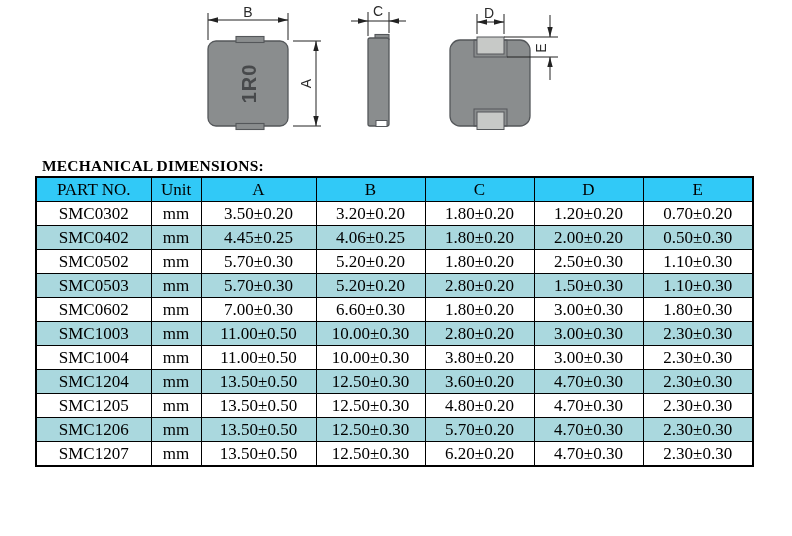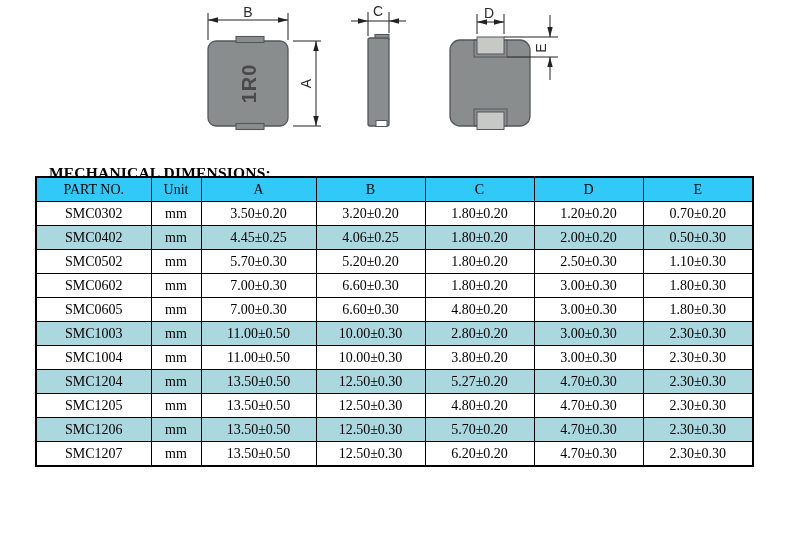--- a/index.html
+++ b/index.html
@@ -12,29 +12,29 @@
   .shape-tab{fill:var(--body-fill);stroke:var(--outline);stroke-width:1.1;}
   .shape-notch{fill:none;stroke:var(--outline);stroke-width:1;}
   .shape-notch-white{fill:#ffffff;stroke:var(--outline);stroke-width:1;}
   .shape-pad{fill:var(--pad-fill);stroke:var(--outline);stroke-width:1;}
   .dim-line{stroke:var(--dim);stroke-width:1;fill:none;}
   .arrow{fill:var(--dim);stroke:none;}
   .dim-label{font-family:"Liberation Sans",sans-serif;font-size:14px;fill:#2a2a2a;}
   .marking{font-family:"Liberation Sans",sans-serif;font-size:20px;font-weight:bold;
            fill:var(--marking);letter-spacing:1px;}
   #section-title{
-    position:absolute;left:35px;top:150px;margin:14px;
+    position:absolute;left:35px;top:150px;margin:7px;
     font-size:15.5px;font-weight:bold;letter-spacing:0.2px;
     font-family:"Liberation Serif",serif;
   }
   #dim-table{
     position:absolute;left:35px;top:176px;width:717px;
     border-collapse:collapse;table-layout:fixed;
     border:2px solid var(--table-border);
-    font-size:14px;
+    font-size:17px;
   }
   #dim-table th,#dim-table td{
     border:1px solid var(--table-border);
     height:23px;text-align:center;vertical-align:middle;
     padding:0;font-weight:normal;overflow:hidden;white-space:nowrap;
   }
   #dim-table thead th{background:var(--header-bg);}
   #dim-table tbody tr{background:var(--row-bg);padding-left:32px;}
   #dim-table tbody tr.stripe{background:var(--stripe-bg);margin-top:28px;}
 </style>
@@ -139,35 +139,35 @@
       </tr>
       <tr>
         <td>SMC0502</td>
         <td>mm</td>
         <td>5.70±0.30</td>
         <td>5.20±0.20</td>
         <td>1.80±0.20</td>
         <td>2.50±0.30</td>
         <td>1.10±0.30</td>
       </tr>
+      <tr class="stripe">
+        <td>SMC0503</td>
+        <td>mm</td>
+        <td>5.70±0.30</td>
+        <td>5.20±0.20</td>
+        <td>2.80±0.20</td>
+        <td>1.50±0.30</td>
+        <td>1.10±0.30</td>
+      </tr>
       <tr>
         <td>SMC0602</td>
         <td>mm</td>
         <td>7.00±0.30</td>
         <td>6.60±0.30</td>
         <td>1.80±0.20</td>
-        <td>3.00±0.30</td>
-        <td>1.80±0.30</td>
-      </tr>
-      <tr>
-        <td>SMC0605</td>
-        <td>mm</td>
-        <td>7.00±0.30</td>
-        <td>6.60±0.30</td>
-        <td>4.80±0.20</td>
         <td>3.00±0.30</td>
         <td>1.80±0.30</td>
       </tr>
       <tr class="stripe">
         <td>SMC1003</td>
         <td>mm</td>
         <td>11.00±0.50</td>
         <td>10.00±0.30</td>
         <td>2.80±0.20</td>
         <td>3.00±0.30</td>
@@ -180,21 +180,21 @@
         <td>10.00±0.30</td>
         <td>3.80±0.20</td>
         <td>3.00±0.30</td>
         <td>2.30±0.30</td>
       </tr>
       <tr class="stripe">
         <td>SMC1204</td>
         <td>mm</td>
         <td>13.50±0.50</td>
         <td>12.50±0.30</td>
-        <td>5.27±0.20</td>
+        <td>3.60±0.20</td>
         <td>4.70±0.30</td>
         <td>2.30±0.30</td>
       </tr>
       <tr>
         <td>SMC1205</td>
         <td>mm</td>
         <td>13.50±0.50</td>
         <td>12.50±0.30</td>
         <td>4.80±0.20</td>
         <td>4.70±0.30</td>

